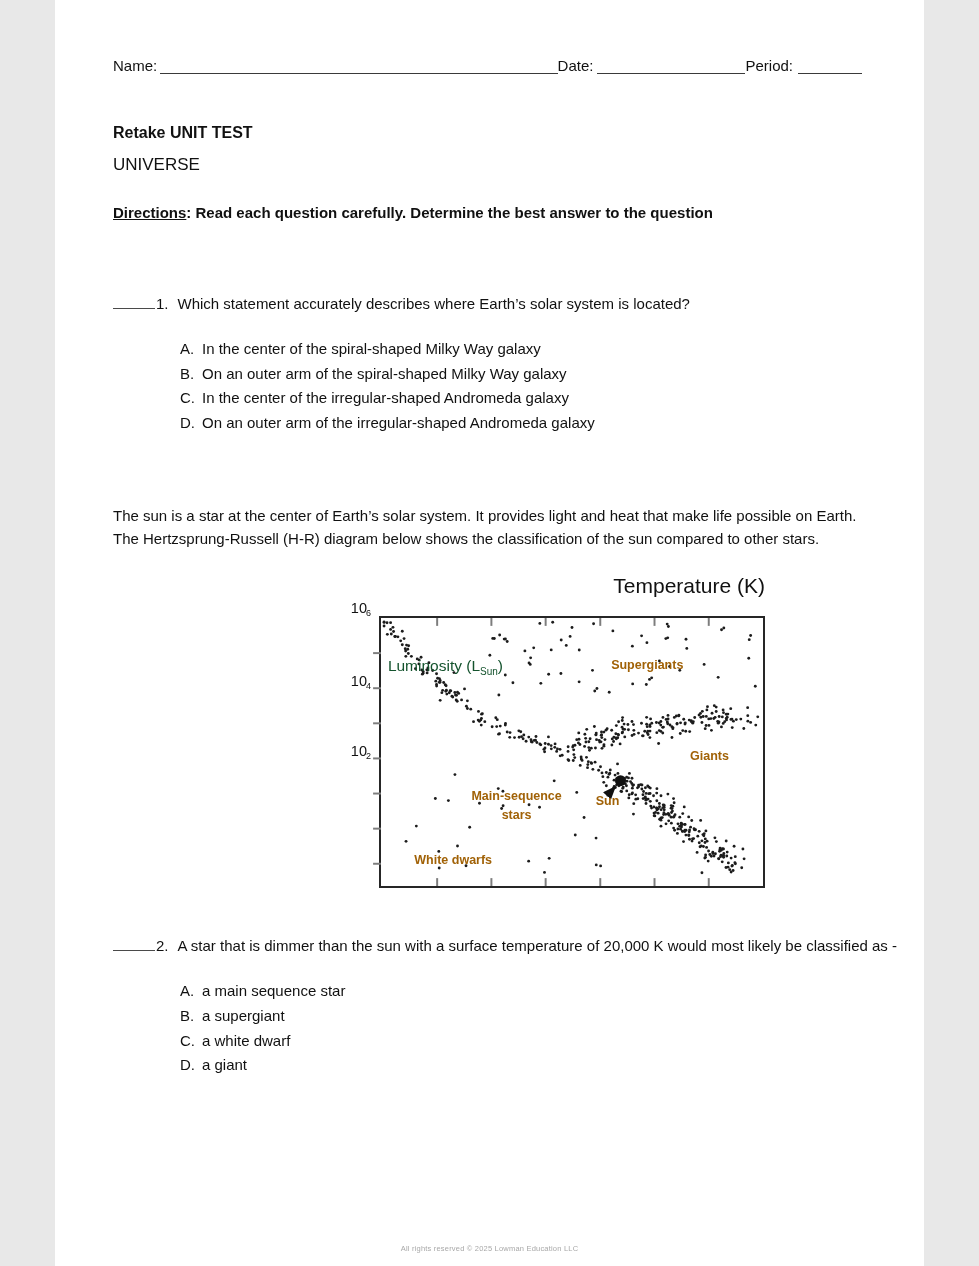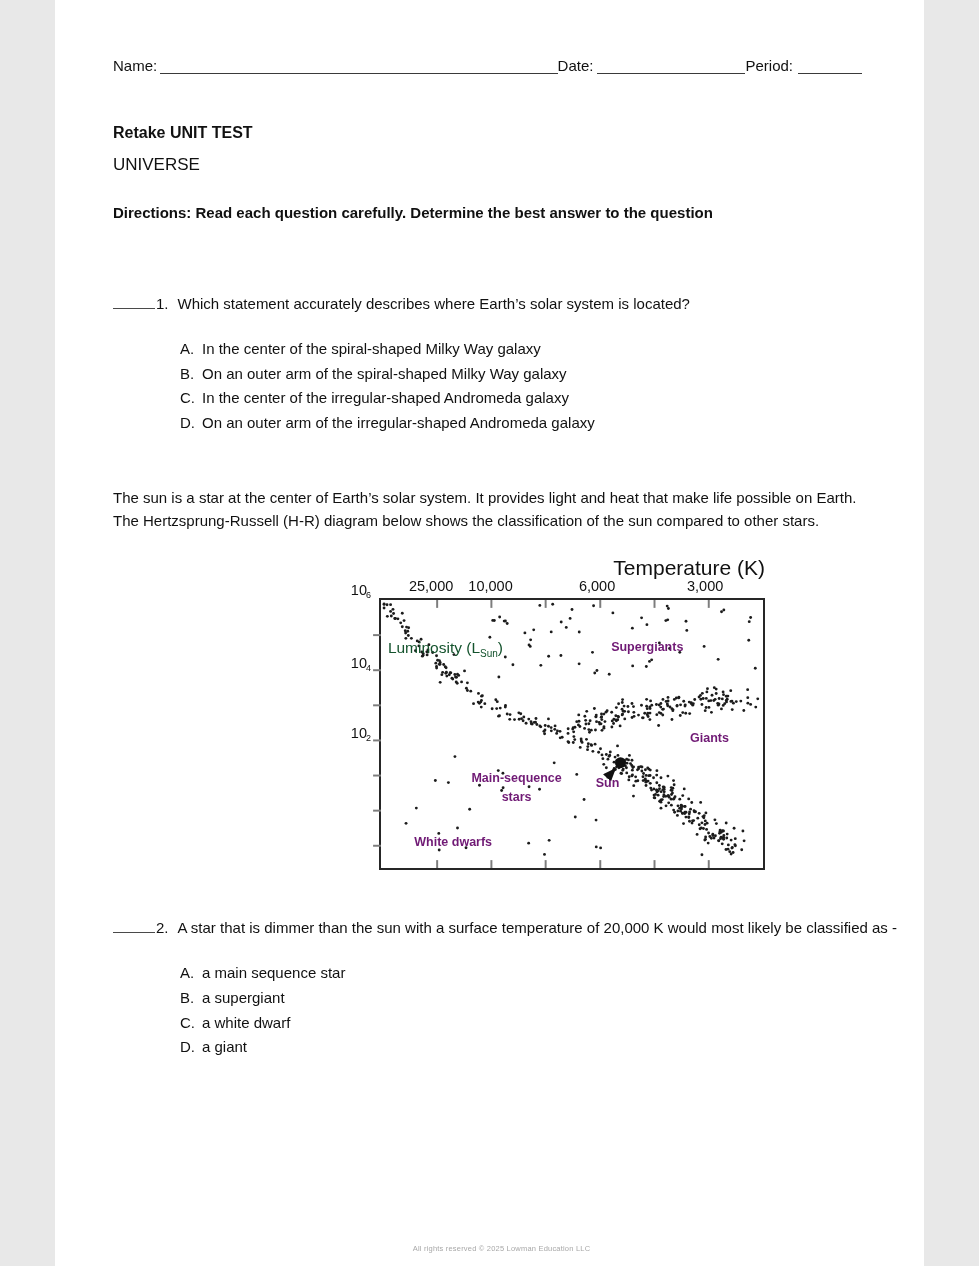--- a/index.html
+++ b/index.html
@@ -14,50 +14,50 @@
   .header-row{display:flex;align-items:flex-end;font-size:15px;}
   .hlabel{white-space:nowrap;}
   .hline{border-bottom:1.4px solid #3a3a3a;height:15px;}
   .hline-name{flex:1;margin-left:3px;}
   .hline-date{width:148px;margin-left:4px;}
   .hline-period{width:64px;margin-left:5px;}
 
   .doc-title{margin-top:46px;font-size:16px;font-weight:700;line-height:26px;}
   .doc-subtitle{margin-top:9px;font-size:17px;line-height:19px;}
   .directions{margin-top:29px;font-weight:700;line-height:19px;}
-  .underlined{}
+  .underlined{text-decoration:underline;}
 
   .question{margin-top:72px;line-height:19px;white-space:nowrap;}
   .question.q2{margin-top:36px;}
   .ans-blank{display:inline-block;width:42px;height:14px;border-bottom:1.3px solid #4a4a4a;vertical-align:baseline;}
   .qnum{margin:0 9px 0 1px;}
   .options{margin:24px 0 0 67px;}
   .opt-row{line-height:24.6px;white-space:nowrap;}
   .opt-letter{display:inline-block;width:22px;}
 
-  .intro{margin-top:51px;line-height:23px;}
+  .intro{margin-top:69px;line-height:23px;}
   .intro div{white-space:nowrap;}
 
   
   .fig{position:relative;height:330px;margin-top:20px;}
   .chart-title{position:absolute;left:266px;top:4px;width:386px;text-align:right;font-size:21px;}
   .xtlabels{position:absolute;left:266px;top:26px;width:386px;height:18px;font-size:14.5px;}
   .xtlabels span{position:absolute;transform:translateX(-50%);white-space:nowrap;}
   .ytlabels{position:absolute;left:0;top:0;width:262px;height:330px;font-size:14.5px;}
   .ytlabels span{position:absolute;right:4px;transform:translateY(-50%);white-space:nowrap;}
   .ytlabels sup{font-size:9px;}
   .plotbox{position:absolute;left:266px;top:46px;width:386px;height:272px;border:2px solid #262626;box-sizing:border-box;}
   .plotbox svg{position:absolute;left:0;top:0;width:100%;height:100%;overflow:visible;display:block;}
-  .plot-label{position:absolute;font-weight:700;font-size:12.5px;transform:translate(-50%,-50%);white-space:nowrap;color:#701a75;}
+  .plot-label{position:absolute;font-weight:700;font-size:12.5px;transform:translate(-50%,-50%);white-space:nowrap;color:#a16207;}
   .lbl-luminosity{position:absolute;left:1.8%;top:14.5%;font-size:15.5px;font-weight:400;white-space:nowrap;color:#14532d;}
   .lbl-luminosity sub{font-size:10px;}
   .lbl-mainseq{text-align:center;line-height:19px;}
 
   .page-footer{position:absolute;top:1244px;left:0;width:100%;text-align:center;
-    font-size:7.5px;color:#a8a8a8;letter-spacing:.2px;padding-left:12px;}
+    font-size:7.5px;color:#a8a8a8;letter-spacing:.2px;}
 </style>
 </head>
 <body>
 
 <div class="page">
   <div class="content">
 
     <div class="header-row">
       <span class="hlabel">Name:</span>
       <span class="hline hline-name"></span>
@@ -84,26 +84,20 @@
       <div class="opt-row"><span class="opt-letter">D.</span><span>On an outer arm of the irregular-shaped Andromeda galaxy</span></div>
     </div>
 
     <div class="intro">
       <div>The sun is a star at the center of Earth’s solar system. It provides light and heat that make life possible on Earth.</div>
       <div>The Hertzsprung-Russell (H-R) diagram below shows the classification of the sun compared to other stars.</div>
     </div>
 
     <div class="fig">
       <div class="chart-title">Temperature (K)</div>
-      <div class="xtlabels" id="xtlabels">
-          <span style="left: 13.5%;">25,000</span>
-          <span style="left: 28.9%;">10,000</span>
-          <span style="left: 56.5%;">6,000</span>
-          <span style="left: 84.5%;">3,000</span>
-        </div>
       <div class="ytlabels" id="ytlabels">
           <span style="top: 46px;"><span>10</span><sup>6</sup></span>
           <span style="top: 118.624px;"><span>10</span><sup>4</sup></span>
           <span style="top: 188.528px;"><span>10</span><sup>2</sup></span>
         </div>
       <div class="plotbox">
         <svg id="scatter" viewBox="0 0 386 272" preserveAspectRatio="none">
           <defs>
             <marker id="ah" markerWidth="9" markerHeight="8" refX="6.5" refY="3" orient="auto">
               <path d="M0,0 L7.5,3 L0,6 z" fill="#111"></path>

